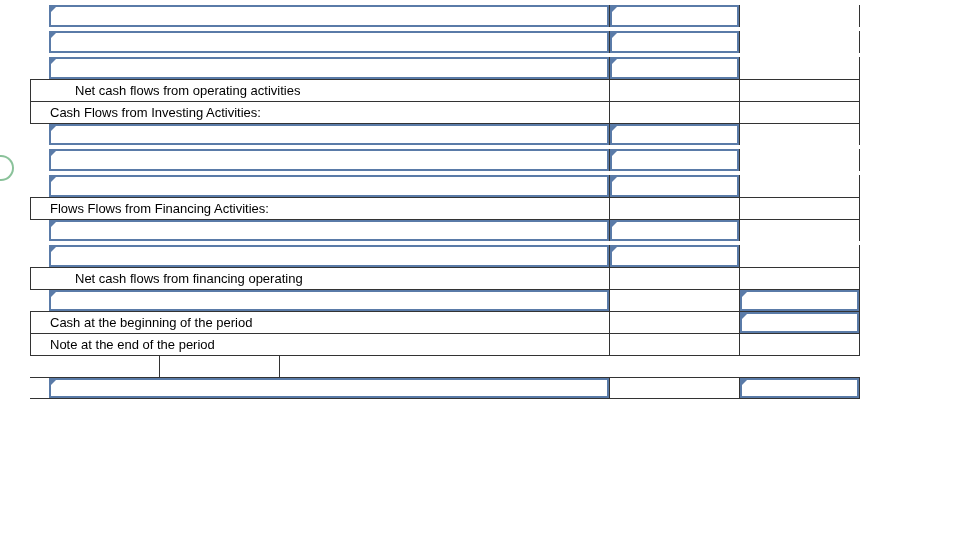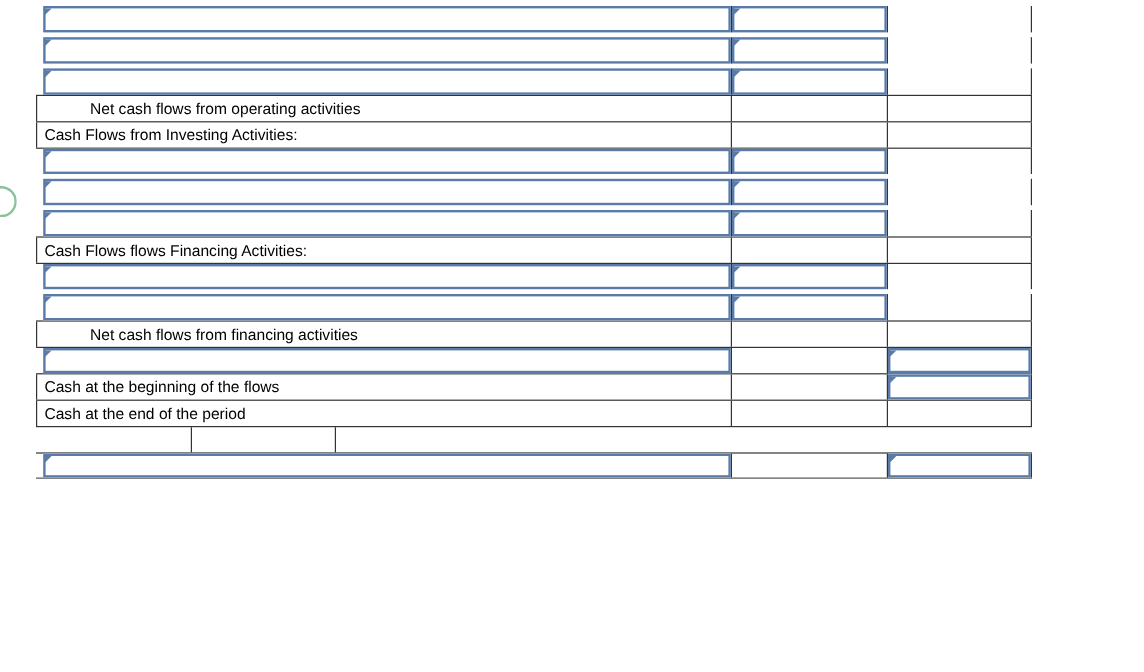--- a/index.html
+++ b/index.html
@@ -17,21 +17,21 @@
   .row {
     display: flex;
     height: 22px;
     align-items: stretch;
   }
   .desc {
     flex: 0 0 580px;
     border-right: 1px solid #333;
     display: flex;
     align-items: center;
-    padding-left: 6px;
+    padding-left: 19px;
   }
   .desc.thin-left { border-left: 1px solid #333; }
   .mid {
     flex: 0 0 130px;
     border-right: 1px solid #333;
     display: flex;
     align-items: center;
   }
   .last {
     flex: 0 0 120px;
@@ -182,21 +182,21 @@
         <div class="dd"></div>
       </div>
     <div class="last">
         <div class="cell-plain"></div>
       </div>
   </div>
 
 
   <div class="row bt-thin">
     <div class="desc thin-left">
-        <span>Cash Flows flows Financing Activities:</span>
+        <span>Flows Flows from Financing Activities:</span>
       </div>
     <div class="mid">
         <div class="cell-plain"></div>
       </div>
     <div class="last">
         <div class="cell-plain"></div>
       </div>
   </div>
 
   <div class="row bt-thin">
@@ -218,57 +218,57 @@
     <div class="mid">
         <div class="dd"></div>
       </div>
     <div class="last">
         <div class="cell-plain"></div>
       </div>
   </div>
 
   <div class="row bt-thin">
     <div class="desc thin-left indent1">
-        <span>Net cash flows from financing activities</span>
-      </div>
-    <div class="mid">
-        <div class="cell-plain"></div>
-      </div>
-    <div class="last">
-        <div class="cell-plain"></div>
-      </div>
-  </div>
-
-  <div class="row bt-thin">
-    <div class="desc">
-        <div class="dd"></div>
-      </div>
-    <div class="mid">
-        <div class="cell-plain"></div>
-      </div>
-    <div class="last">
-        <div class="dd"></div>
-      </div>
-  </div>
-
-  <div class="row bt-thin">
-    <div class="desc thin-left">
-        <span>Cash at the beginning of the flows</span>
-      </div>
-    <div class="mid">
-        <div class="cell-plain"></div>
-      </div>
-    <div class="last">
-        <div class="dd"></div>
-      </div>
-  </div>
-
-  <div class="row bt-thin">
-    <div class="desc thin-left">
-        <span>Cash at the end of the period</span>
+        <span>Net cash flows from financing operating</span>
+      </div>
+    <div class="mid">
+        <div class="cell-plain"></div>
+      </div>
+    <div class="last">
+        <div class="cell-plain"></div>
+      </div>
+  </div>
+
+  <div class="row bt-thin">
+    <div class="desc">
+        <div class="dd"></div>
+      </div>
+    <div class="mid">
+        <div class="cell-plain"></div>
+      </div>
+    <div class="last">
+        <div class="dd"></div>
+      </div>
+  </div>
+
+  <div class="row bt-thin">
+    <div class="desc thin-left">
+        <span>Cash at the beginning of the period</span>
+      </div>
+    <div class="mid">
+        <div class="cell-plain"></div>
+      </div>
+    <div class="last">
+        <div class="dd"></div>
+      </div>
+  </div>
+
+  <div class="row bt-thin">
+    <div class="desc thin-left">
+        <span>Note at the end of the period</span>
       </div>
     <div class="mid">
         <div class="cell-plain"></div>
       </div>
     <div class="last">
         <div class="cell-plain"></div>
       </div>
   </div>
 
   <div class="row bt-thin">

